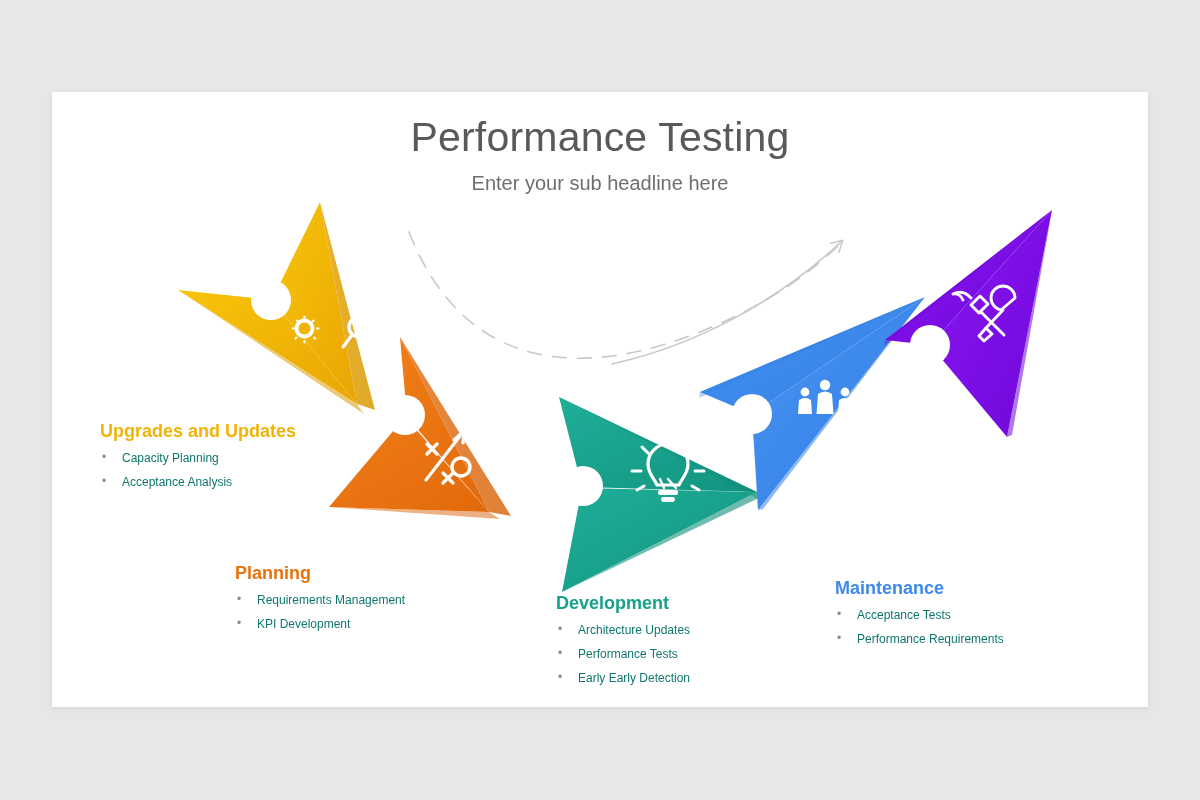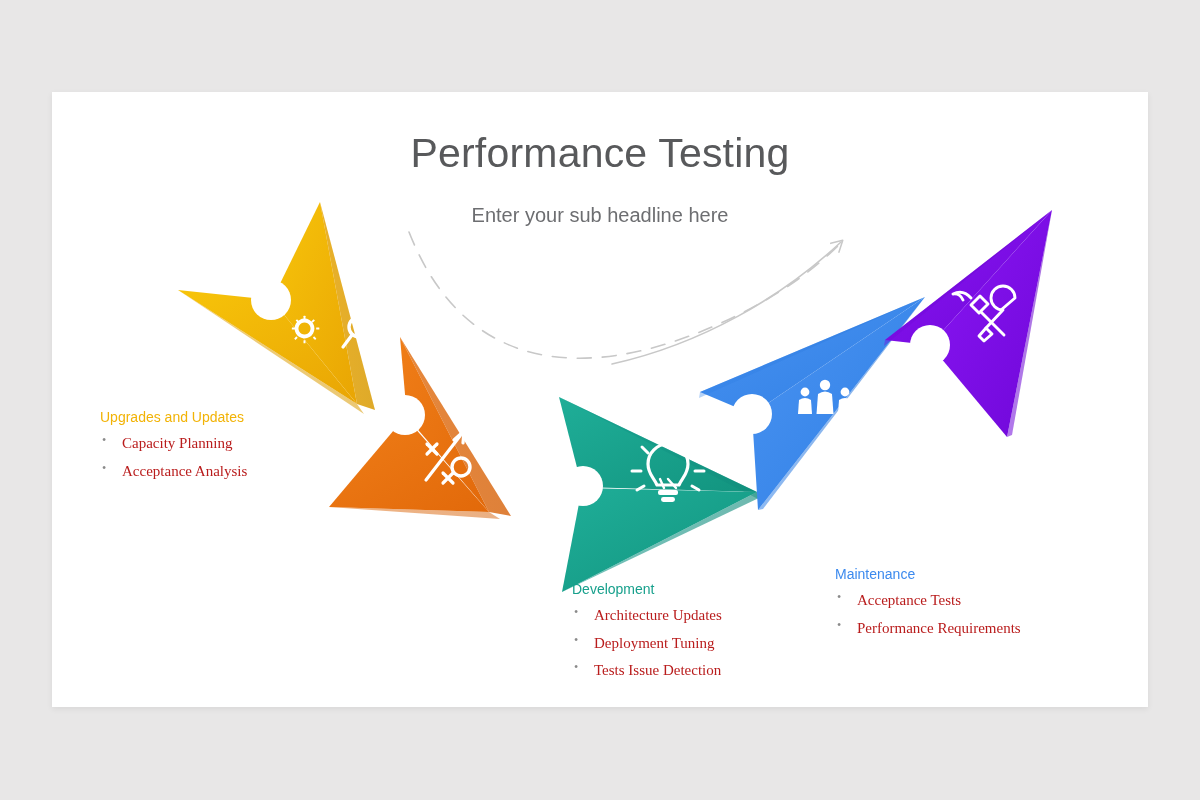--- a/index.html
+++ b/index.html
@@ -29,21 +29,21 @@
   }
   #headings {
     position: absolute;
     left: 0;
     top: 0;
     width: 1096px;
     text-align: center;
     pointer-events: none;
   }
   #title {
-    margin: 16px;
+    margin: 0;
     padding-top: 22px;
     font-size: 41px;
     font-weight: 400;
     color: #58595b;
     letter-spacing: 0.2px;
     line-height: 1.15;
   }
   #subtitle {
     margin: 0;
     padding-top: 11px;
@@ -55,52 +55,51 @@
     position: absolute;
     left: 0;
     top: 0;
     width: 1096px;
     height: 615px;
   }
   .txtgroup {
     position: absolute;
   }
   .gtitle {
-    font-size: 14px;
-    font-weight: normal;
-    margin: 4px 0 9px 0;
+    font-size: 18px;
+    font-weight: bold;
+    margin: 16px 0 9px 0;
     white-space: nowrap;
   }
   .blist {
     list-style: none;
     margin: 0;
     padding: 0;
   }
   .blist li {
     position: relative;
-    font-size: 15px;
-    color: #b91c1c;
+    font-size: 12px;
+    color: #0f766e;
     padding-left: 22px;
     margin-bottom: 9.5px;
     white-space: nowrap;
     line-height: 1.2;
-    font-family: Liberation Serif, serif;
   }
   .blist li::before {
     content: "\2022";
     position: absolute;
     left: 2px;
     top: -1px;
     color: #8a8a8a;
     font-size: 12px;
   }
   
   #g-upgrades { left: 48px;  top: 313px; }
   #g-planning { left: 183px; top: 455px; }
-  #g-develop  { left: 520px; top: 485px; }
+  #g-develop  { left: 504px; top: 485px; }
   #g-deploy   { left: 783px; top: 470px; }
   #g-maint    { left: 886px; top: 349px; }
 </style>
 </head>
 <body>
 
 <div id="page">
   <div id="slide">
 
     <div id="headings">
@@ -288,27 +287,34 @@
     </svg>
 
     <div class="txtgroup" id="g-upgrades">
       <p class="gtitle" style="color:#f2b306">Upgrades and Updates</p>
       <ul class="blist">
         <li>Capacity Planning</li>
         <li>Acceptance Analysis</li>
       </ul>
     </div>
 
+    <div class="txtgroup" id="g-planning">
+      <p class="gtitle" style="color:#e8720c">Planning</p>
+      <ul class="blist">
+        <li>Requirements  Management</li>
+        <li>KPI Development</li>
+      </ul>
+    </div>
 
     <div class="txtgroup" id="g-develop">
       <p class="gtitle" style="color:#17a08c">Development</p>
       <ul class="blist">
         <li>Architecture  Updates</li>
-        <li>Deployment  Tuning</li>
-        <li>Tests Issue Detection</li>
+        <li>Performance  Tests</li>
+        <li>Early Early Detection</li>
       </ul>
     </div>
 
     <div class="txtgroup" id="g-deploy">
       <p class="gtitle" style="color:#3c8aee">Maintenance</p>
       <ul class="blist">
         <li>Acceptance Tests</li>
         <li>Performance Requirements</li>
       </ul>
     </div>

